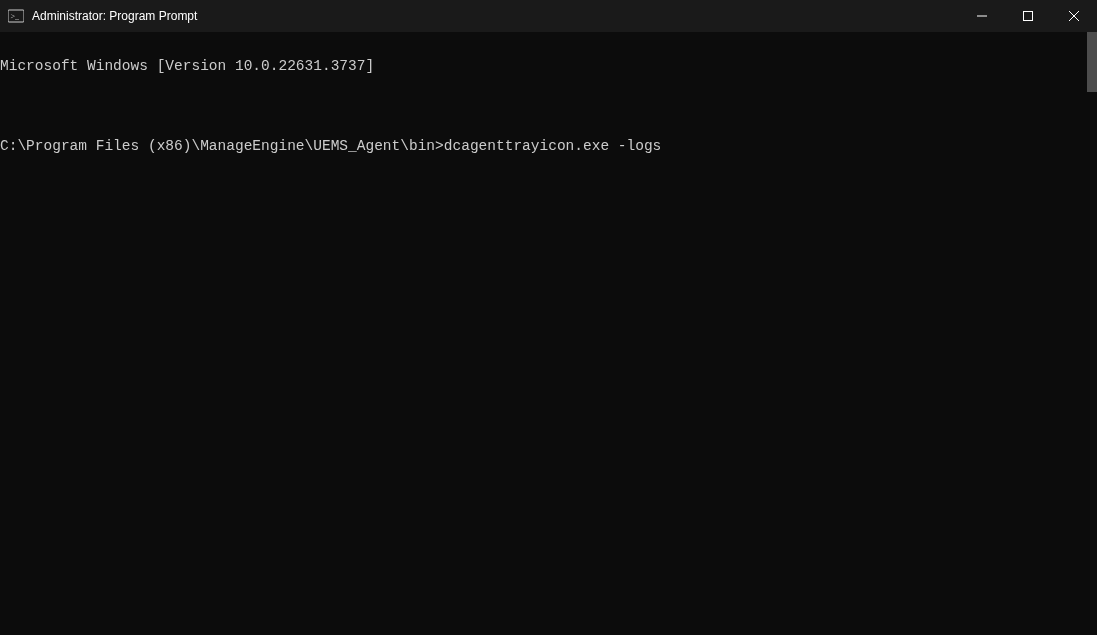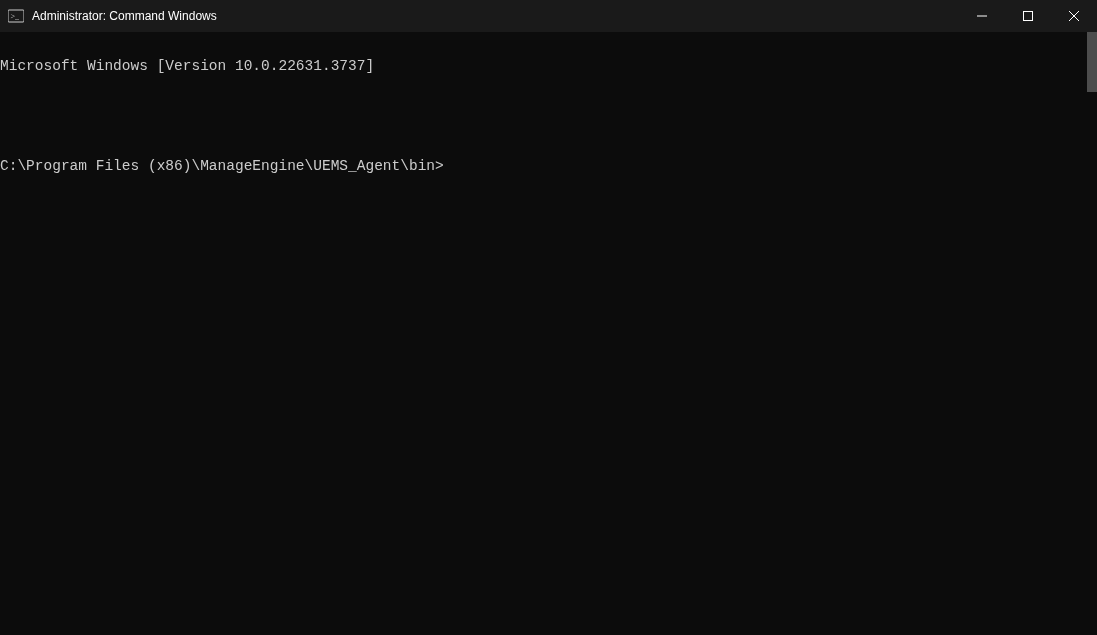--- a/index.html
+++ b/index.html
@@ -92,21 +92,21 @@
 <body>
 
 <div class="titlebar">
   <div class="titlebar-left">
     <span class="app-icon">
       <svg viewBox="0 0 16 16">
         <rect x="0" y="2" width="16" height="12" rx="1" fill="none" stroke="#ccc" stroke-width="1"></rect>
         <text x="2.5" y="11" font-size="8" fill="#ccc" font-family="Consolas">&gt;_</text>
       </svg>
     </span>
-    <span>Administrator: Command Windows</span>
+    <span>Administrator: Program Prompt</span>
   </div>
   <div class="titlebar-controls">
     <div class="titlebar-btn">
       <svg viewBox="0 0 10 10">
           <line x1="0" y1="5" x2="10" y2="5" stroke="#fff" stroke-width="1"></line>
         </svg>
     </div>
     <div class="titlebar-btn">
       <svg viewBox="0 0 10 10">
           <rect x="0.5" y="0.5" width="9" height="9" fill="none" stroke="#fff" stroke-width="1"></rect>
@@ -118,17 +118,18 @@
         <line x1="10" y1="0" x2="0" y2="10" stroke="#fff" stroke-width="1"></line>
       </svg>
     </div>
   </div>
 </div>
 
 <div class="terminal-body">
 <span class="terminal-line">Microsoft Windows [Version 10.0.22631.3737]</span>
 <span class="terminal-line"></span>
 <span class="terminal-line"></span>
+<span class="terminal-line">C:\Program Files (x86)\ManageEngine\UEMS_Agent\bin&gt;dcagenttrayicon.exe -logs</span>
 <span class="terminal-line"></span>
-<span class="terminal-line"><span>C:\Program Files (x86)\ManageEngine\UEMS_Agent\bin&gt;</span><span class="cursor-cell"></span></span>
+<span class="terminal-line"><span class="cursor-cell"></span></span>
 </div>
 
 <div class="scrollbar"></div>
 
 </body></html>

